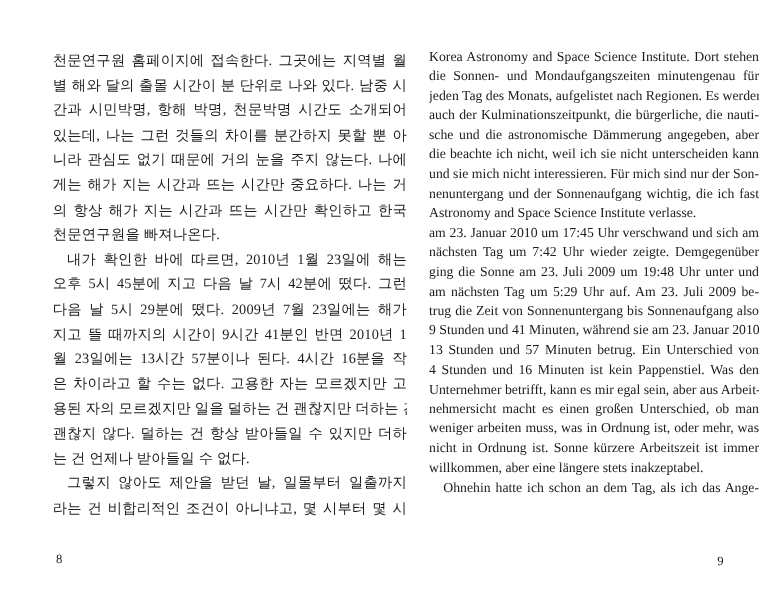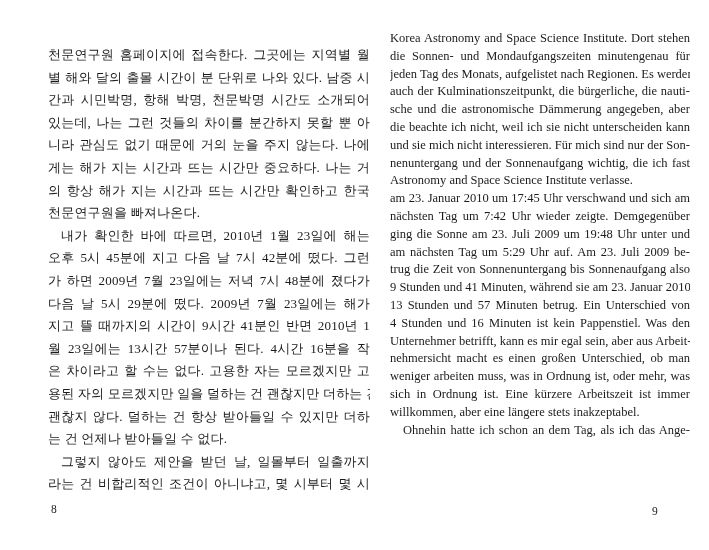--- a/index.html
+++ b/index.html
@@ -36,21 +36,21 @@
     letter-spacing: 0.2px;
   }
   .ko .line {
     height: 22.6px;
     line-height: 22.6px;
   }
 
   
   .de {
     left: 10px;   
-    top: 30px;
+    top: 43px;
     width: 300px;
     font-size: 12.5px;
   }
   .de .line {
     height: 17.8px;
     line-height: 17.8px;
   }
 
   .line {
     white-space: nowrap;
@@ -81,21 +81,20 @@
         <div class="line">천문연구원 홈페이지에 접속한다. 그곳에는 지역별 월</div>
         <div class="line">별 해와 달의 출몰 시간이 분 단위로 나와 있다. 남중 시</div>
         <div class="line">간과 시민박명, 항해 박명, 천문박명 시간도 소개되어</div>
         <div class="line">있는데, 나는 그런 것들의 차이를 분간하지 못할 뿐 아</div>
         <div class="line">니라 관심도 없기 때문에 거의 눈을 주지 않는다. 나에</div>
         <div class="line">게는 해가 지는 시간과 뜨는 시간만 중요하다. 나는 거</div>
         <div class="line">의 항상 해가 지는 시간과 뜨는 시간만 확인하고 한국</div>
         <div class="line para-end">천문연구원을 빠져나온다.</div>
         <div class="line indent">내가 확인한 바에 따르면, 2010년 1월 23일에 해는</div>
         <div class="line">오후 5시 45분에 지고 다음 날 7시 42분에 떴다. 그런</div>
-        <div class="line">가 하면 2009년 7월 23일에는 저녁 7시 48분에 졌다가</div>
         <div class="line">다음 날 5시 29분에 떴다. 2009년 7월 23일에는 해가</div>
         <div class="line">지고 뜰 때까지의 시간이 9시간 41분인 반면 2010년 1</div>
         <div class="line">월 23일에는 13시간 57분이나 된다. 4시간 16분을 작</div>
         <div class="line">은 차이라고 할 수는 없다. 고용한 자는 모르겠지만 고</div>
         <div class="line">용된 자의 모르겠지만 일을 덜하는 건 괜찮지만 더하는 건</div>
         <div class="line">괜찮지 않다. 덜하는 건 항상 받아들일 수 있지만 더하</div>
         <div class="line para-end">는 건 언제나 받아들일 수 없다.</div>
         <div class="line indent">그렇지 않아도 제안을 받던 날, 일몰부터 일출까지</div>
         <div class="line">라는 건 비합리적인 조건이 아니냐고, 몇 시부터 몇 시</div>
       </div>
@@ -117,20 +116,20 @@
         <div class="line">nächsten Tag um 7:42 Uhr wieder zeigte. Demgegenüber</div>
         <div class="line">ging die Sonne am 23. Juli 2009 um 19:48 Uhr unter und</div>
         <div class="line">am nächsten Tag um 5:29 Uhr auf. Am 23. Juli 2009 be-</div>
         <div class="line">trug die Zeit von Sonnenuntergang bis Sonnenaufgang also</div>
         <div class="line">9 Stunden und 41 Minuten, während sie am 23. Januar 2010</div>
         <div class="line">13 Stunden und 57 Minuten betrug. Ein Unterschied von</div>
         <div class="line">4 Stunden und 16 Minuten ist kein Pappenstiel. Was den</div>
         <div class="line">Unternehmer betrifft, kann es mir egal sein, aber aus Arbeit-</div>
         <div class="line">nehmersicht macht es einen großen Unterschied, ob man</div>
         <div class="line">weniger arbeiten muss, was in Ordnung ist, oder mehr, was</div>
-        <div class="line">sich in Ordnung ist. Eine kürzere Arbeitszeit ist immer</div>
+        <div class="line">nicht in Ordnung ist. Sonne kürzere Arbeitszeit ist immer</div>
         <div class="line para-end">willkommen, aber eine längere stets inakzeptabel.</div>
         <div class="line indent">Ohnehin hatte ich schon an dem Tag, als ich das Ange-</div>
       </div>
     <div class="folio folio-right">9</div>
   </div>
 
 </div>
 
 </body></html>

